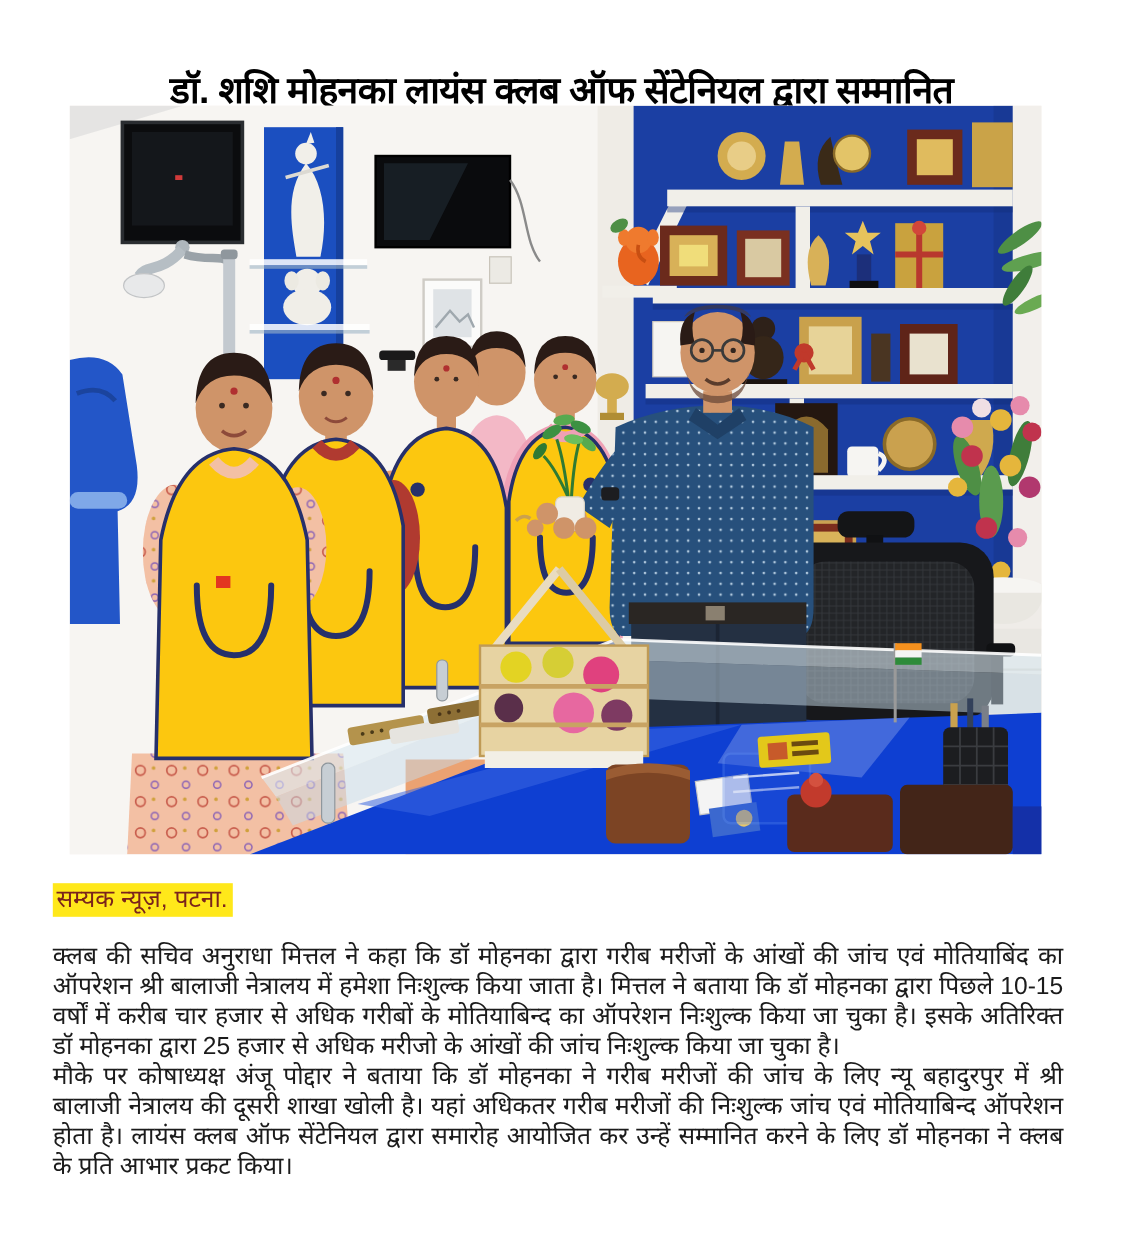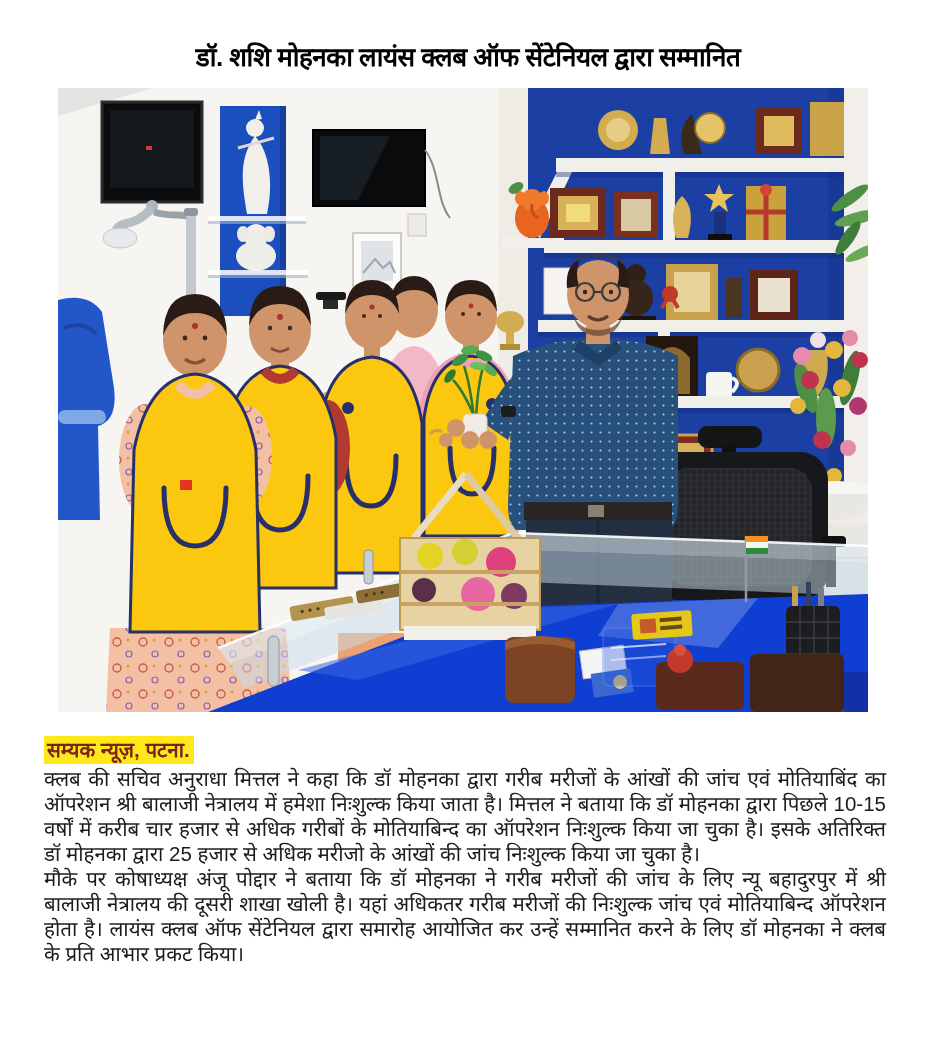--- a/index.html
+++ b/index.html
@@ -3,39 +3,39 @@
 <meta charset="utf-8">
 <style>
   html,body{margin:0;padding:0;}
   body{
     width:936px;height:1040px;background:#ffffff;
     font-family:"Liberation Sans","DejaVu Sans",sans-serif;
     position:relative;overflow:hidden;
   }
   .page{position:absolute;inset:0;background:var(--page-bg,#ffffff);}
   .headline{
-    position:absolute;top:42px;left:0;width:936px;text-align:center;
-    font-size:26px;font-weight:bold;color:var(--headline,#000);
+    position:absolute;top:57px;left:0;width:936px;text-align:center;
+    font-size:31px;font-weight:bold;color:var(--headline,#000);
     letter-spacing:-0.5px;line-height:1.2;
   }
   .photo{
     position:absolute;left:58px;top:88px;width:810px;height:624px;
     overflow:hidden;background:#f7f5f2;
   }
   .photo svg{display:block;width:810px;height:624px;}
   .article{
     position:absolute;left:44px;top:736px;width:842px;
     font-size:20.5px;line-height:25px;color:var(--body-text,#1b1b1b);
     text-align:justify;
   }
   .dateline{
     display:inline-block;
     background:var(--highlight,#ffe81a);
     color:var(--dateline,#7a241c);
-    font-weight:bold;padding:1px 4px 2px 3px;margin-bottom:2px;
+    font-weight:normal;padding:1px 4px 2px 3px;margin-bottom:20px;
   }
   .article p{margin:0;}
 
   
   .wallblue{fill:var(--wall-blue,#1b3fa3);}
   .panelblue{fill:var(--panel-blue,#1b4fc0);}
   .deskblue{fill:var(--desk-blue,#0e3fd2);}
   .vest{fill:var(--vest-yellow,#fcc70f);stroke:var(--vest-trim,#26306b);stroke-width:3;}
   .trim{stroke:var(--vest-trim,#26306b);fill:none;stroke-width:5;stroke-linecap:round;}
   .skin{fill:var(--skin,#cf9469);}

